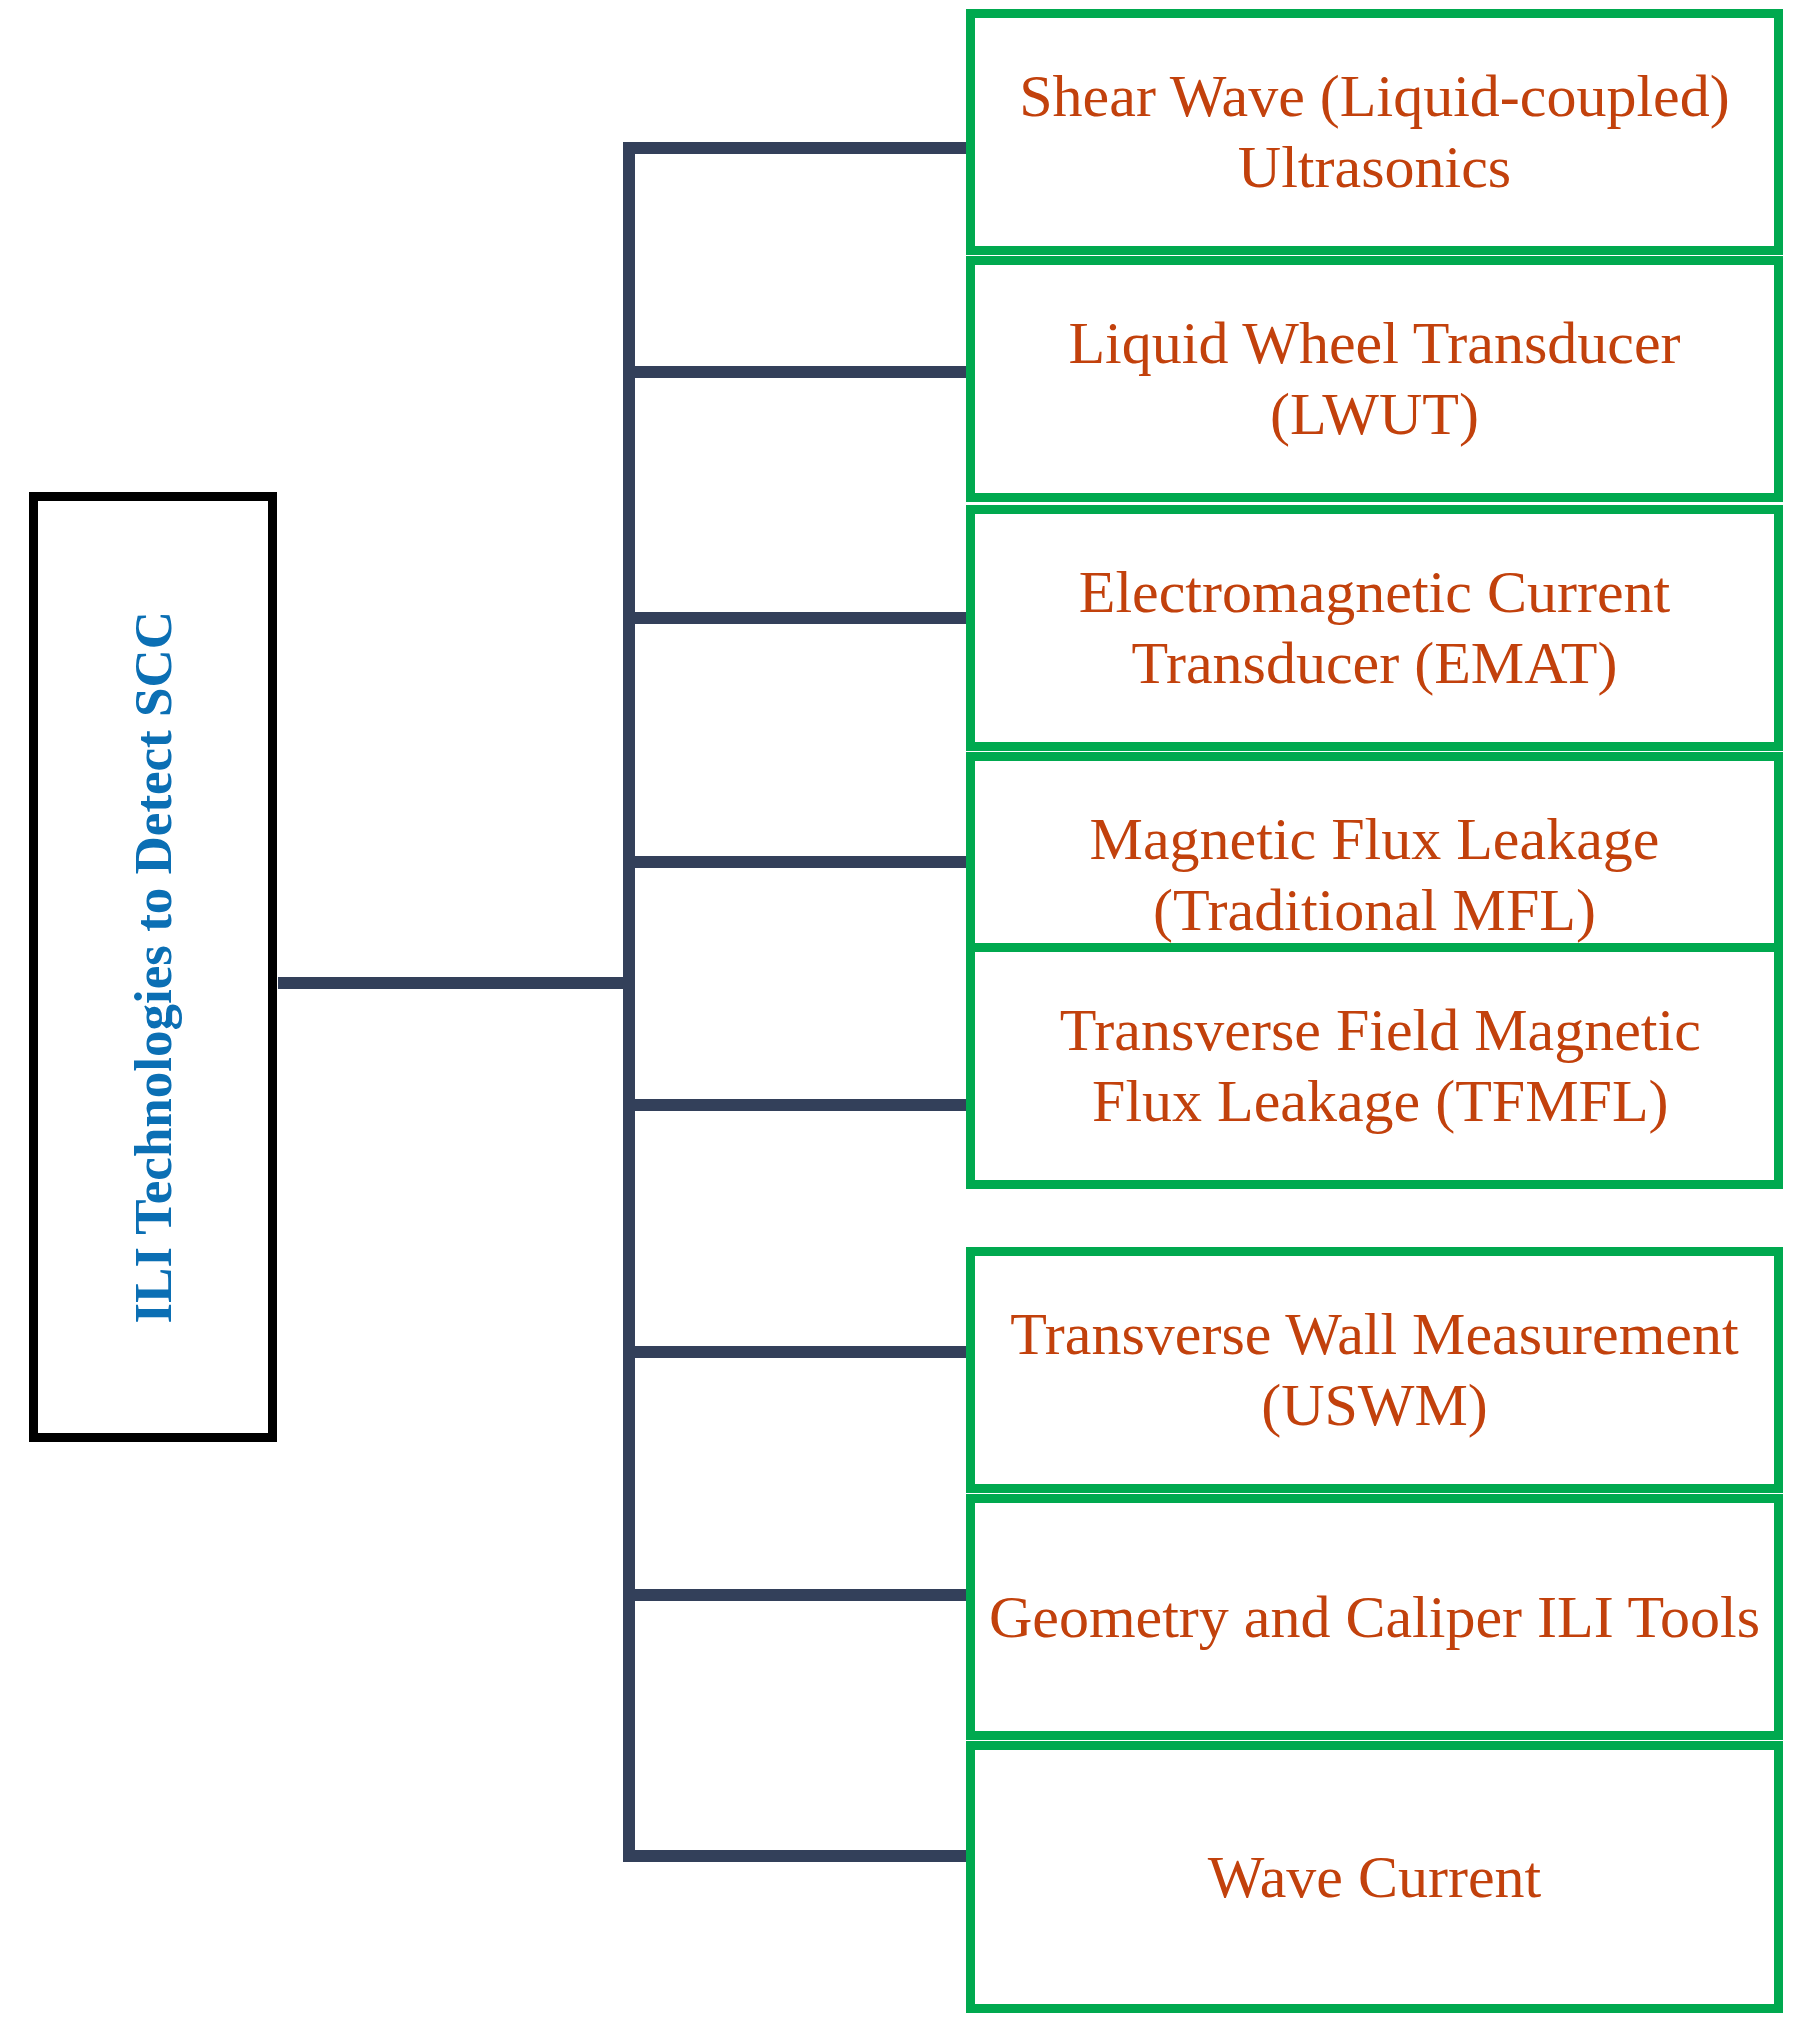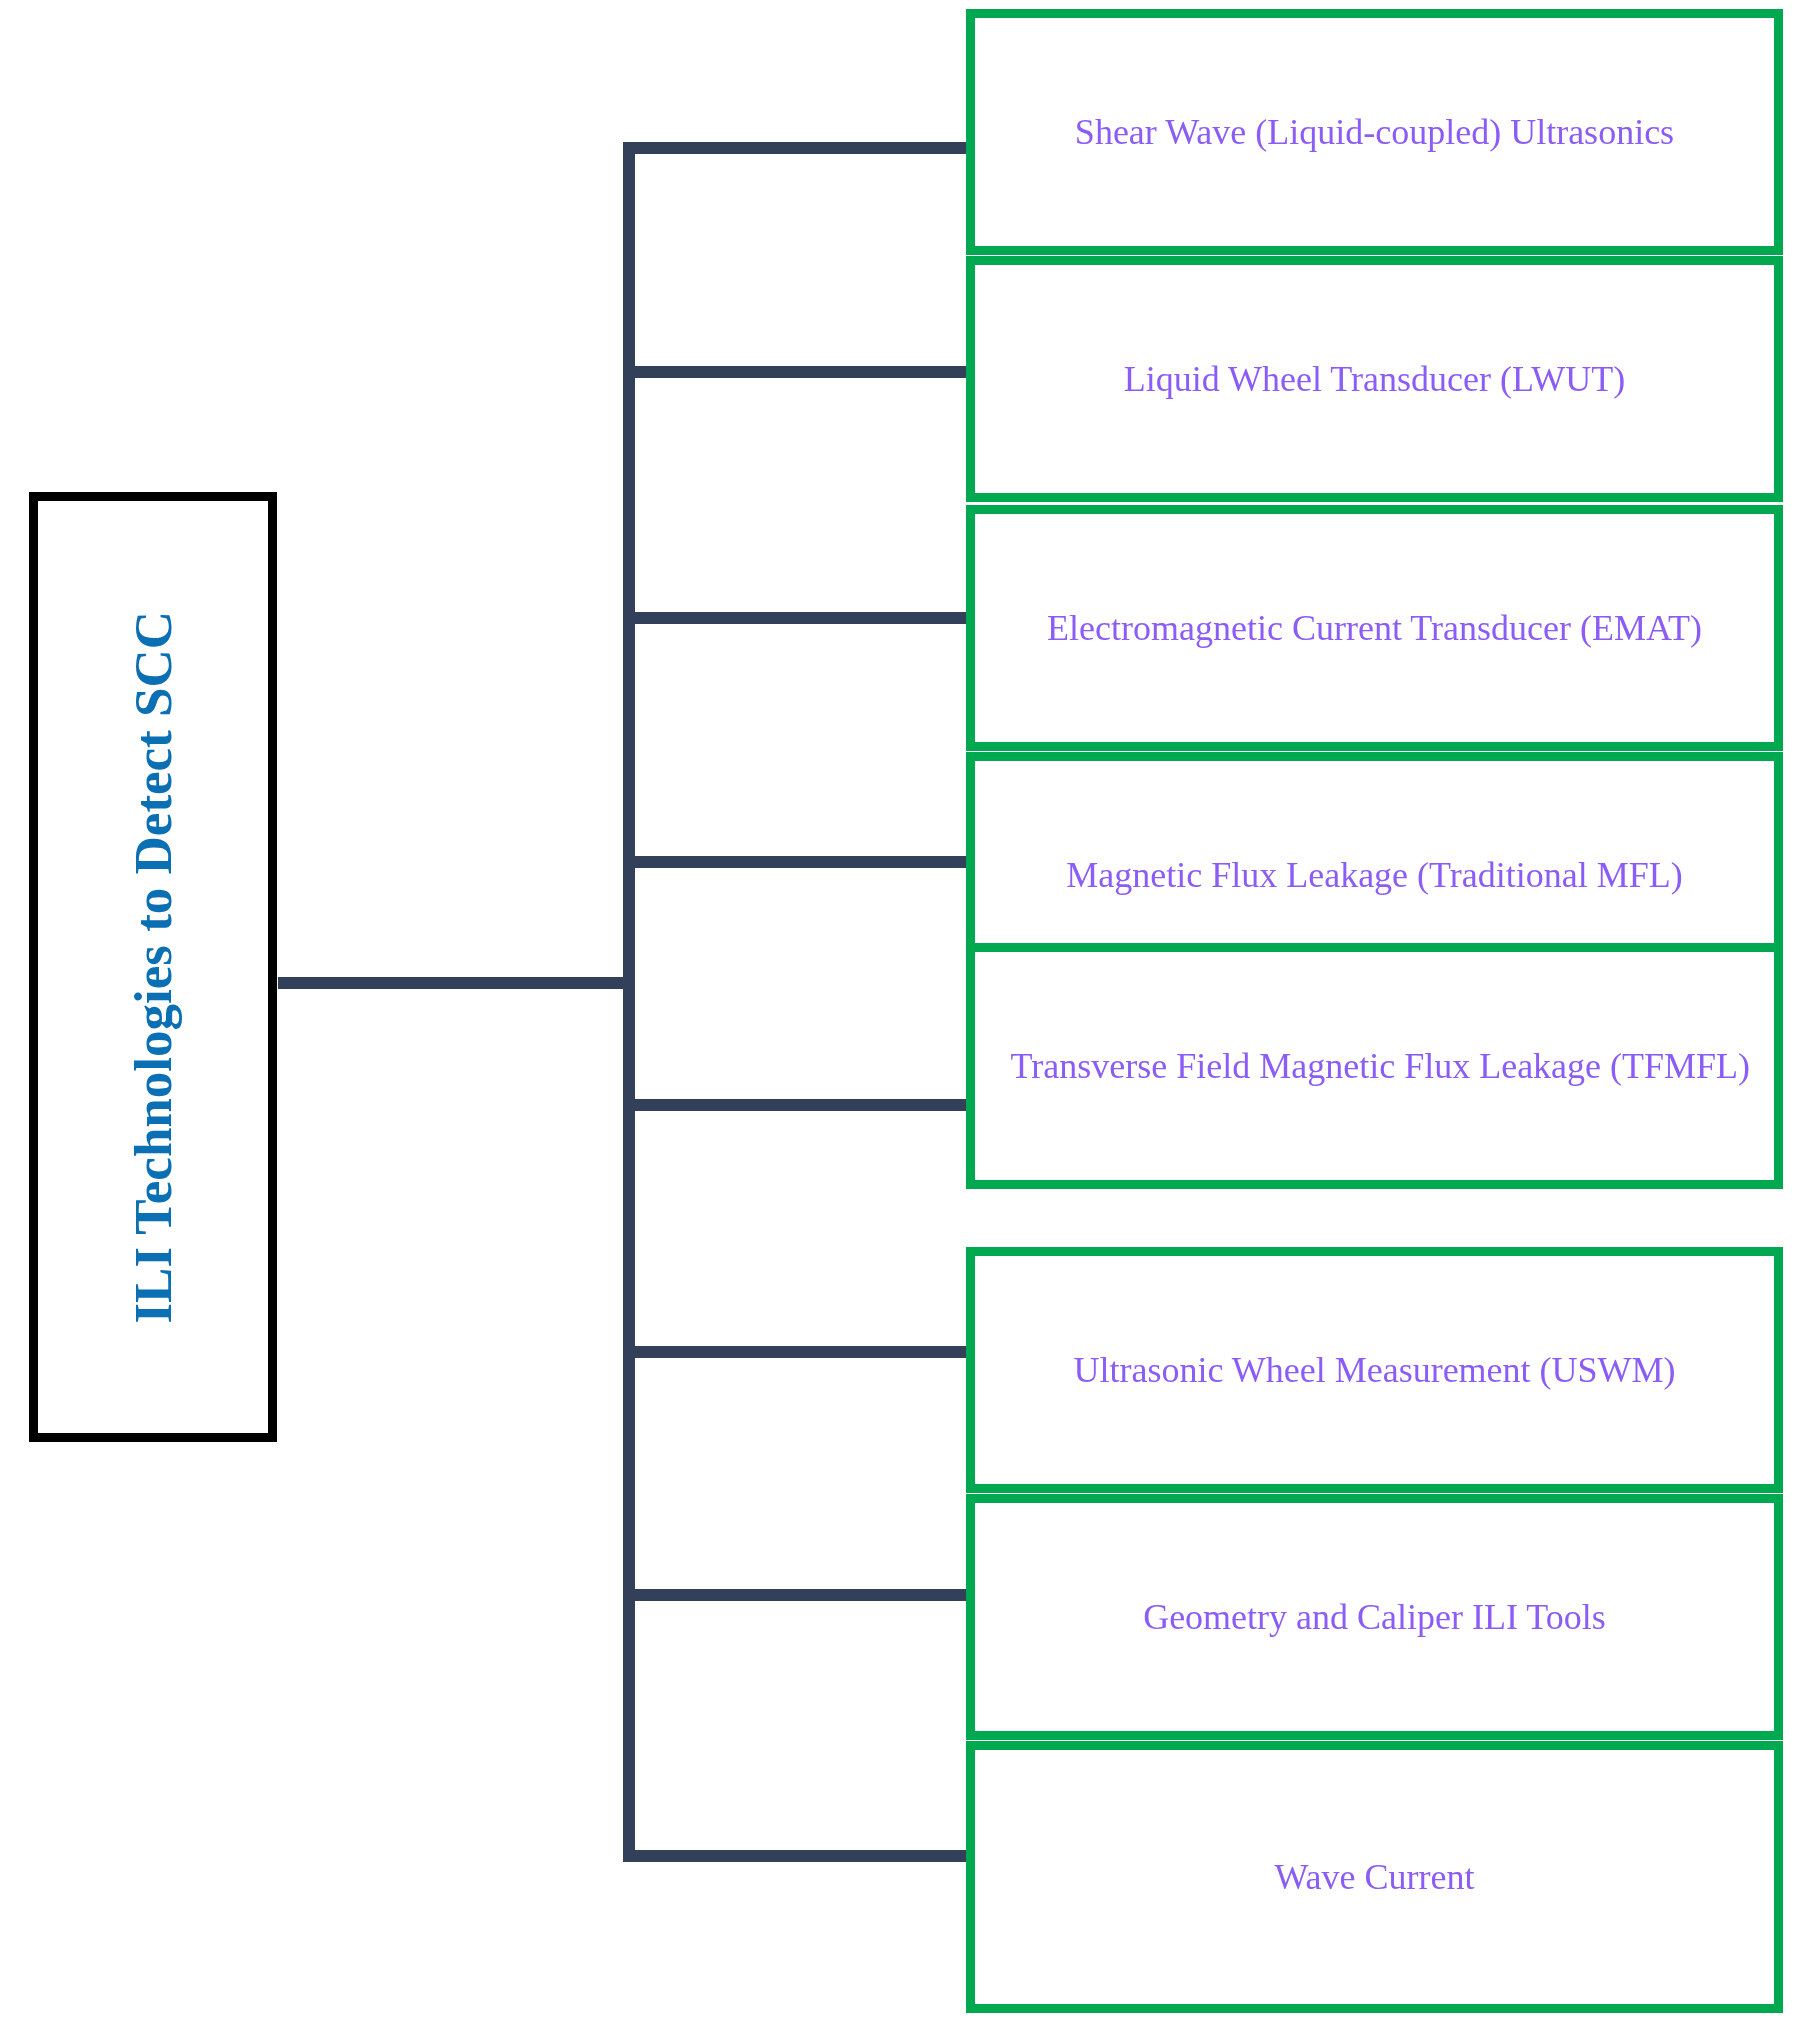--- a/index.html
+++ b/index.html
@@ -70,23 +70,23 @@
     position: absolute;
     left: 966px;
     width: 817px;
     border: 9.8px solid #00a94f;
     background: #ffffff;
     box-sizing: border-box;
     display: flex;
     align-items: center;
     justify-content: center;
     text-align: center;
-    color: #8b5cf6;
+    color: #c2410c;
     font-family: "Liberation Serif", "DejaVu Serif", serif;
-    font-size: 36px;
+    font-size: 60px;
     line-height: 1.18;
     padding: 0 12.4px;
   }
   .leaf span { display: block; }
 </style>
 </head>
 <body>
 
 <div id="canvas">
 
@@ -115,21 +115,21 @@
   <div class="leaf" style="top:505px;  height:246px;">
     <span>Electromagnetic Current Transducer (EMAT)</span>
   </div>
   <div class="leaf" style="top:752px;  height:246px;justify-content:center;">
     <span>Magnetic Flux Leakage (Traditional MFL)</span>
   </div>
   <div class="leaf" style="top:943px; height:246px;padding-left:24px;">
     <span>Transverse Field Magnetic Flux Leakage (TFMFL)</span>
   </div>
   <div class="leaf" style="top:1247px; height:246px;">
-    <span>Ultrasonic Wheel Measurement (USWM)</span>
+    <span>Transverse Wall Measurement (USWM)</span>
   </div>
   <div class="leaf" style="top:1494px; height:246px;font-family:Liberation Serif, serif;">
     <span>Geometry and Caliper ILI Tools</span>
   </div>
   <div class="leaf" style="top:1741px; height:272px;">
     <span>Wave Current</span>
   </div>
 
 </div>
 

